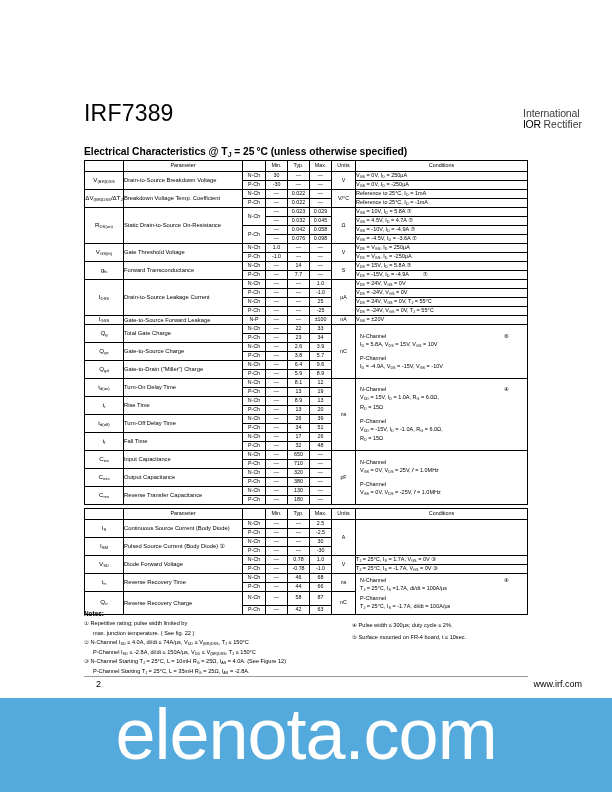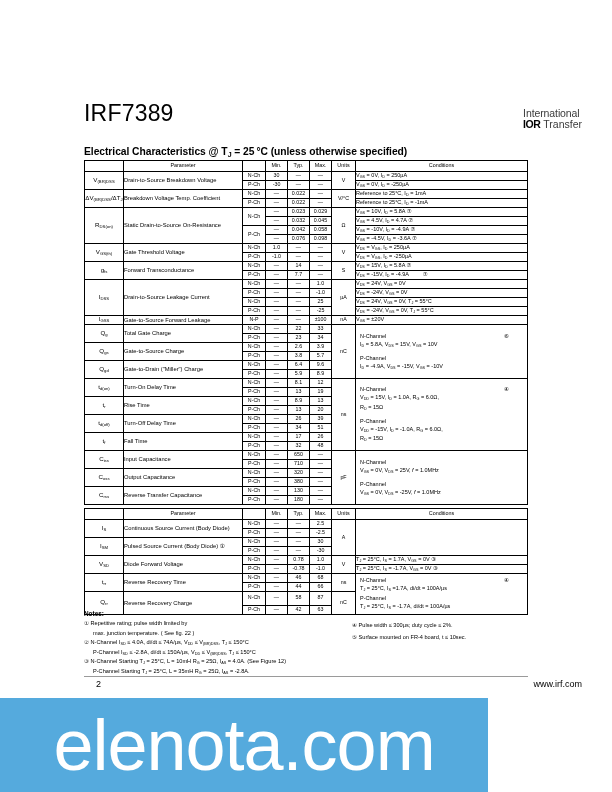--- a/index.html
+++ b/index.html
@@ -46,21 +46,21 @@
     color: #3a3a3a;
     display: block;
   }
   .logo .l2 {
     font-size: 10.5px;
     color: #3a3a3a;
     display: block;
     white-space: nowrap;
   }
   .logo .l2 b {
-    font-weight: bold;
+    font-weight: normal;
     color: #000;
     letter-spacing: -0.4px;
   }
 
   .sect-title {
     position: absolute;
     left: 84px;
     font-size: 10.3px;
     font-weight: bold;
     letter-spacing: -0.05px;
@@ -148,44 +148,43 @@
     width: 444px;
     height: 0.6px;
     background: #9a9a9a;
   }
 
   
   .wm {
     position: absolute;
     left: 0;
     top: 698px;
-    width: 488px;
+    width: 612px;
     height: 94px;
     background: #55aadd;
     display: flex;
-    align-items: center;
     justify-content: center;
   }
   .wm span {
     color: #ffffff;
     font-size: 72px;
     letter-spacing: -1px;
     line-height: 1;
   }
 </style>
 </head>
 <body>
 
 <div class="page">
 
   <div class="part-title">IRF7389</div>
 
   <div class="logo">
     <span class="l1">International</span>
-    <span class="l2"><b>IOR</b> <span>Transfer</span></span>
+    <span class="l2"><b>IOR</b> <span>Rectifier</span></span>
   </div>
 
   <div class="sect-title" id="elec-title">
     Electrical Characteristics @ T<sub>J</sub> = 25 °C (unless otherwise specified)
   </div>
 
   <table class="dt" id="elec-table">
     <tbody>
         <tr class="hdr">
       <td class="c-sym"></td>

